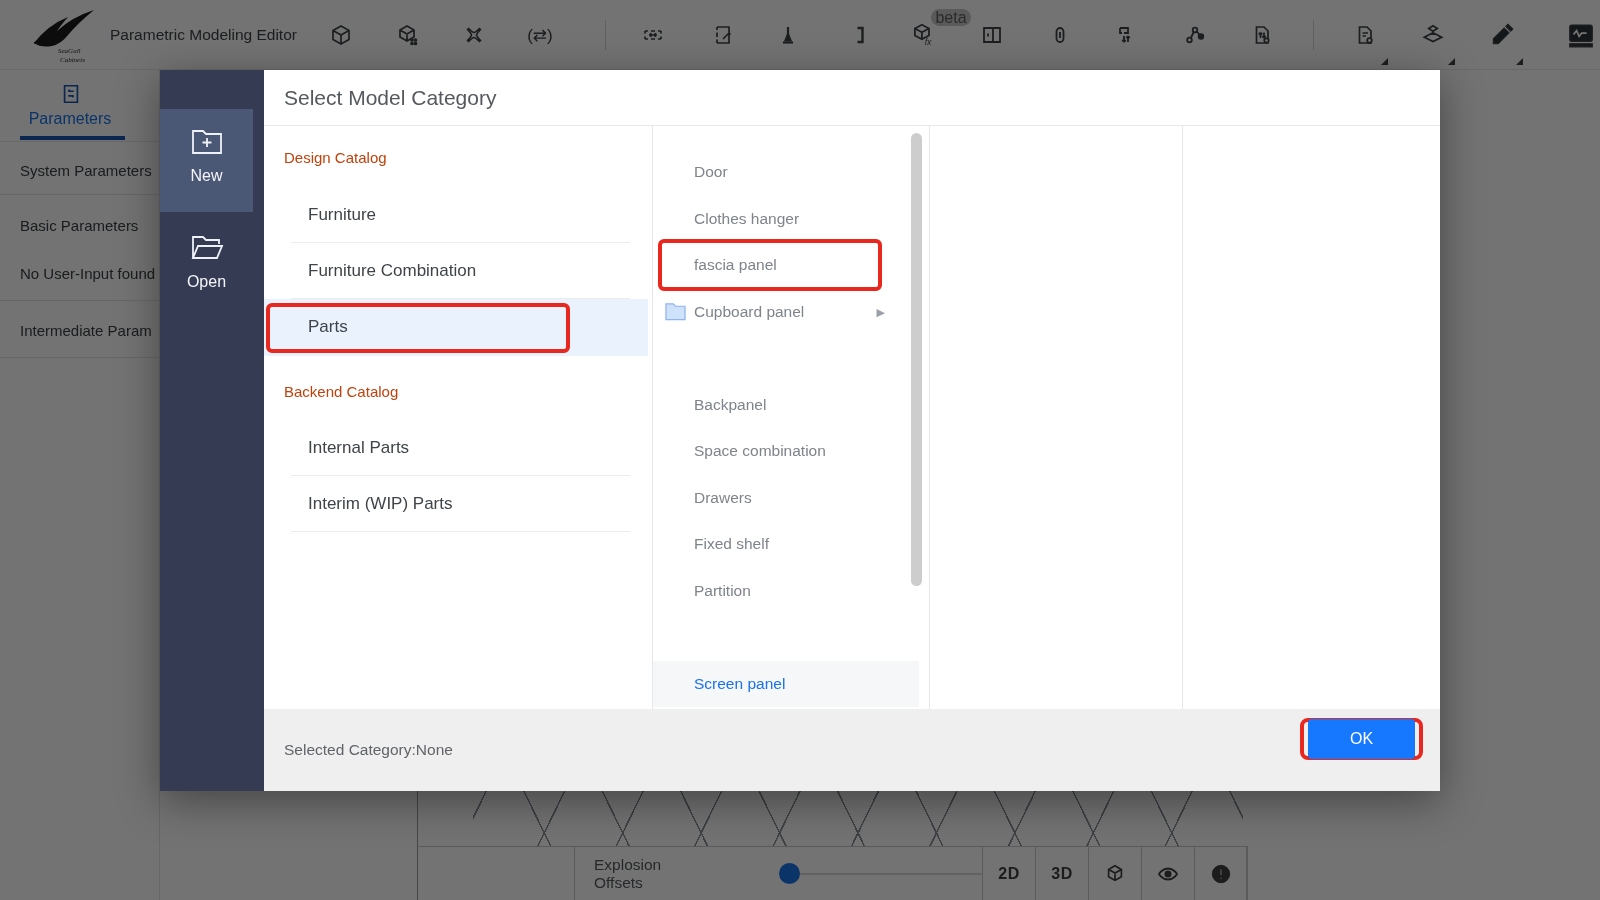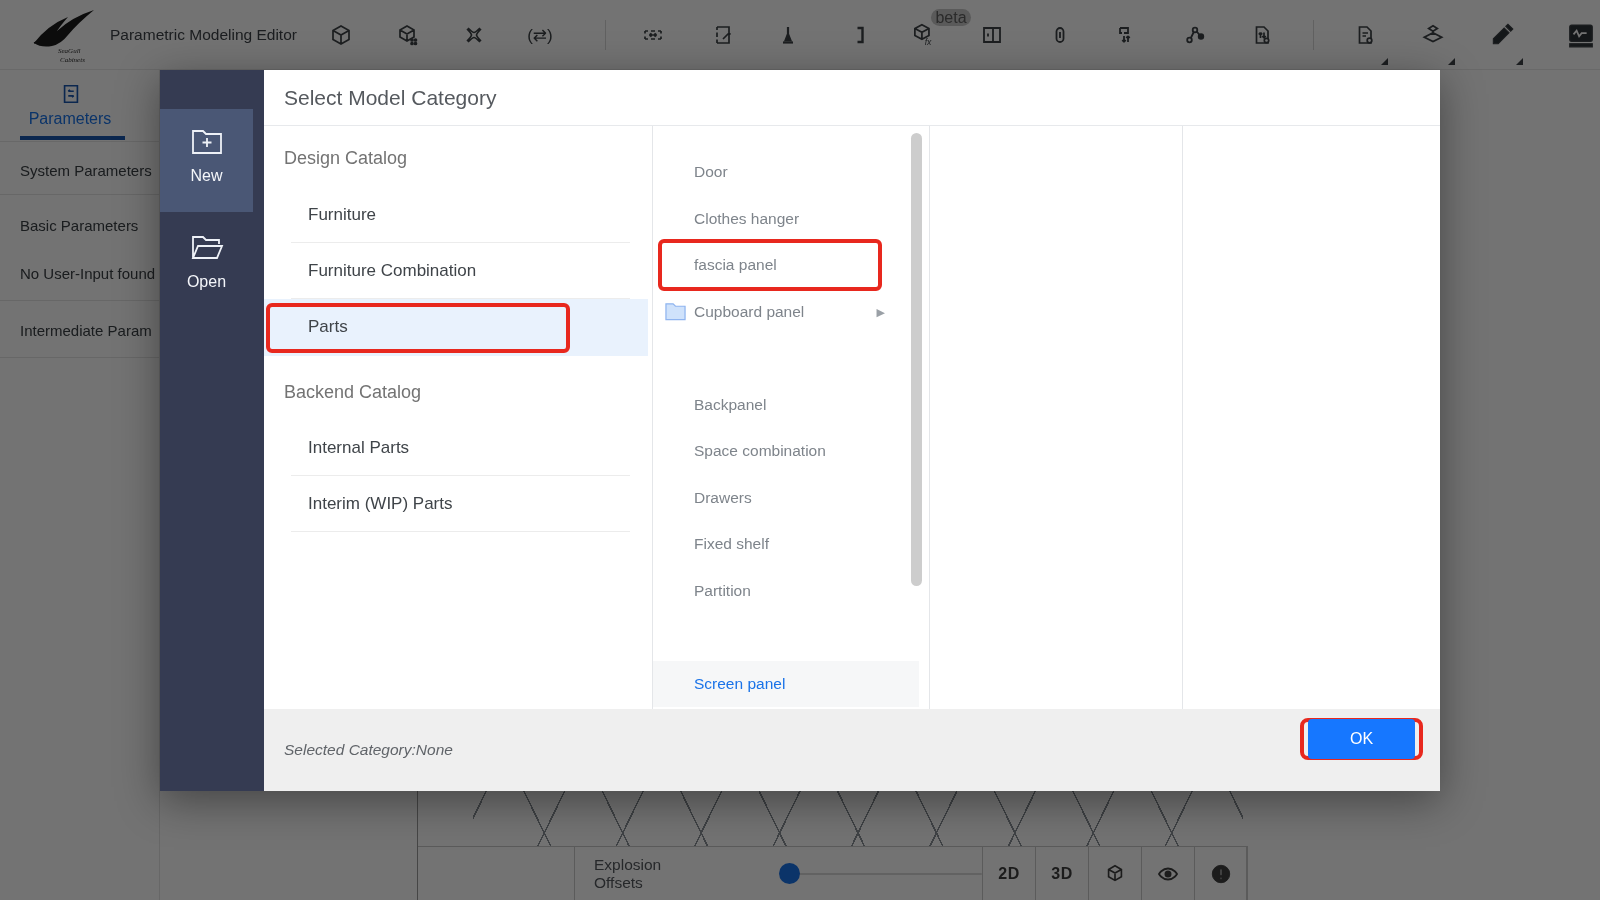--- a/index.html
+++ b/index.html
@@ -53,37 +53,37 @@
   .nav-tile .nav-label { display:block; margin-top:6px; font-size:16px; color:#f4f6fa; }
   .nav-new { margin-top:39px; height:103px; background:#4a5775; }
   .nav-open { margin-top:3px; }
 
   .modal-main { flex:1; background:#fff; display:flex; flex-direction:column; }
   .modal-header { height:56px; flex:none; border-bottom:1px solid #e7e9ec; }
   .modal-title { margin-left:20px; line-height:56px; font-size:21px; color:#55595e; }
   .modal-body { flex:1; display:flex; min-height:0; }
 
   .col1 { width:388px; position:relative; flex:none; }
-  .c1-label { position:absolute; left:20px; height:36px; line-height:36px; font-size:18px; color:#737373; }
+  .c1-label { position:absolute; left:20px; height:36px; line-height:36px; font-size:15px; color:#c2410c; }
   .c1-item { position:absolute; left:27px; right:22px; height:56px; line-height:56px; padding-left:17px; font-size:17px; color:#3f4449; }
   .c1-div { border-bottom:1px solid #ececec; }
   .parts-hl { position:absolute; left:0; right:4px; top:173px; height:57px; background:#e9f2fd; }
 
   .col2 { width:277px; position:relative; flex:none; border-left:1px solid #e4e6e9; }
   .c2-item { position:absolute; left:0; right:0; height:46px; line-height:46px; padding-left:41px; font-size:15.5px; color:#7e848b; white-space:nowrap; }
   .c2-active { right:10px; background:#f6f7f8; color:#1a73e8; }
   .c2-folder { position:absolute; left:11px; top:12px; }
   .c2-arrow { position:absolute; right:44px; top:0; font-size:11px; color:#9aa0a6; }
   .scroll-thumb { position:absolute; right:7px; top:7px; width:11px; height:453px; border-radius:6px; background:#cdcdcd; }
 
   .col3 { width:253px; flex:none; border-left:1px solid #e4e6e9; }
   .col4 { flex:1; border-left:1px solid #e4e6e9; }
 
   .modal-footer { height:82px; flex:none; background:#efefef; position:relative; }
-  .footer-text { position:absolute; left:20px; top:0; height:82px; line-height:82px; font-size:15.5px; color:#606469;font-style:italic; }
+  .footer-text { position:absolute; left:20px; top:0; height:82px; line-height:82px; font-size:15.5px; color:#606469; }
   .ok-ring { position:absolute; right:17px; top:9px; width:123px; height:42px; border:4px solid #e8281e; border-radius:8px; display:flex; align-items:center; justify-content:center; }
   .ok-btn { width:107px; height:40px; border:none; border-radius:4px; background:#1677ff; color:#fff; font-size:16px; font-family:"Liberation Sans", sans-serif; }
 
   .red-ring { position:absolute; border:4px solid #e8281e; border-radius:6px; z-index:5; }
   .ring-parts { left:2px; top:177px; width:304px; height:50px; }
   .ring-fascia { left:5px; top:113px; width:224px; height:52px; }
 </style>
 </head>
 <body>
 

